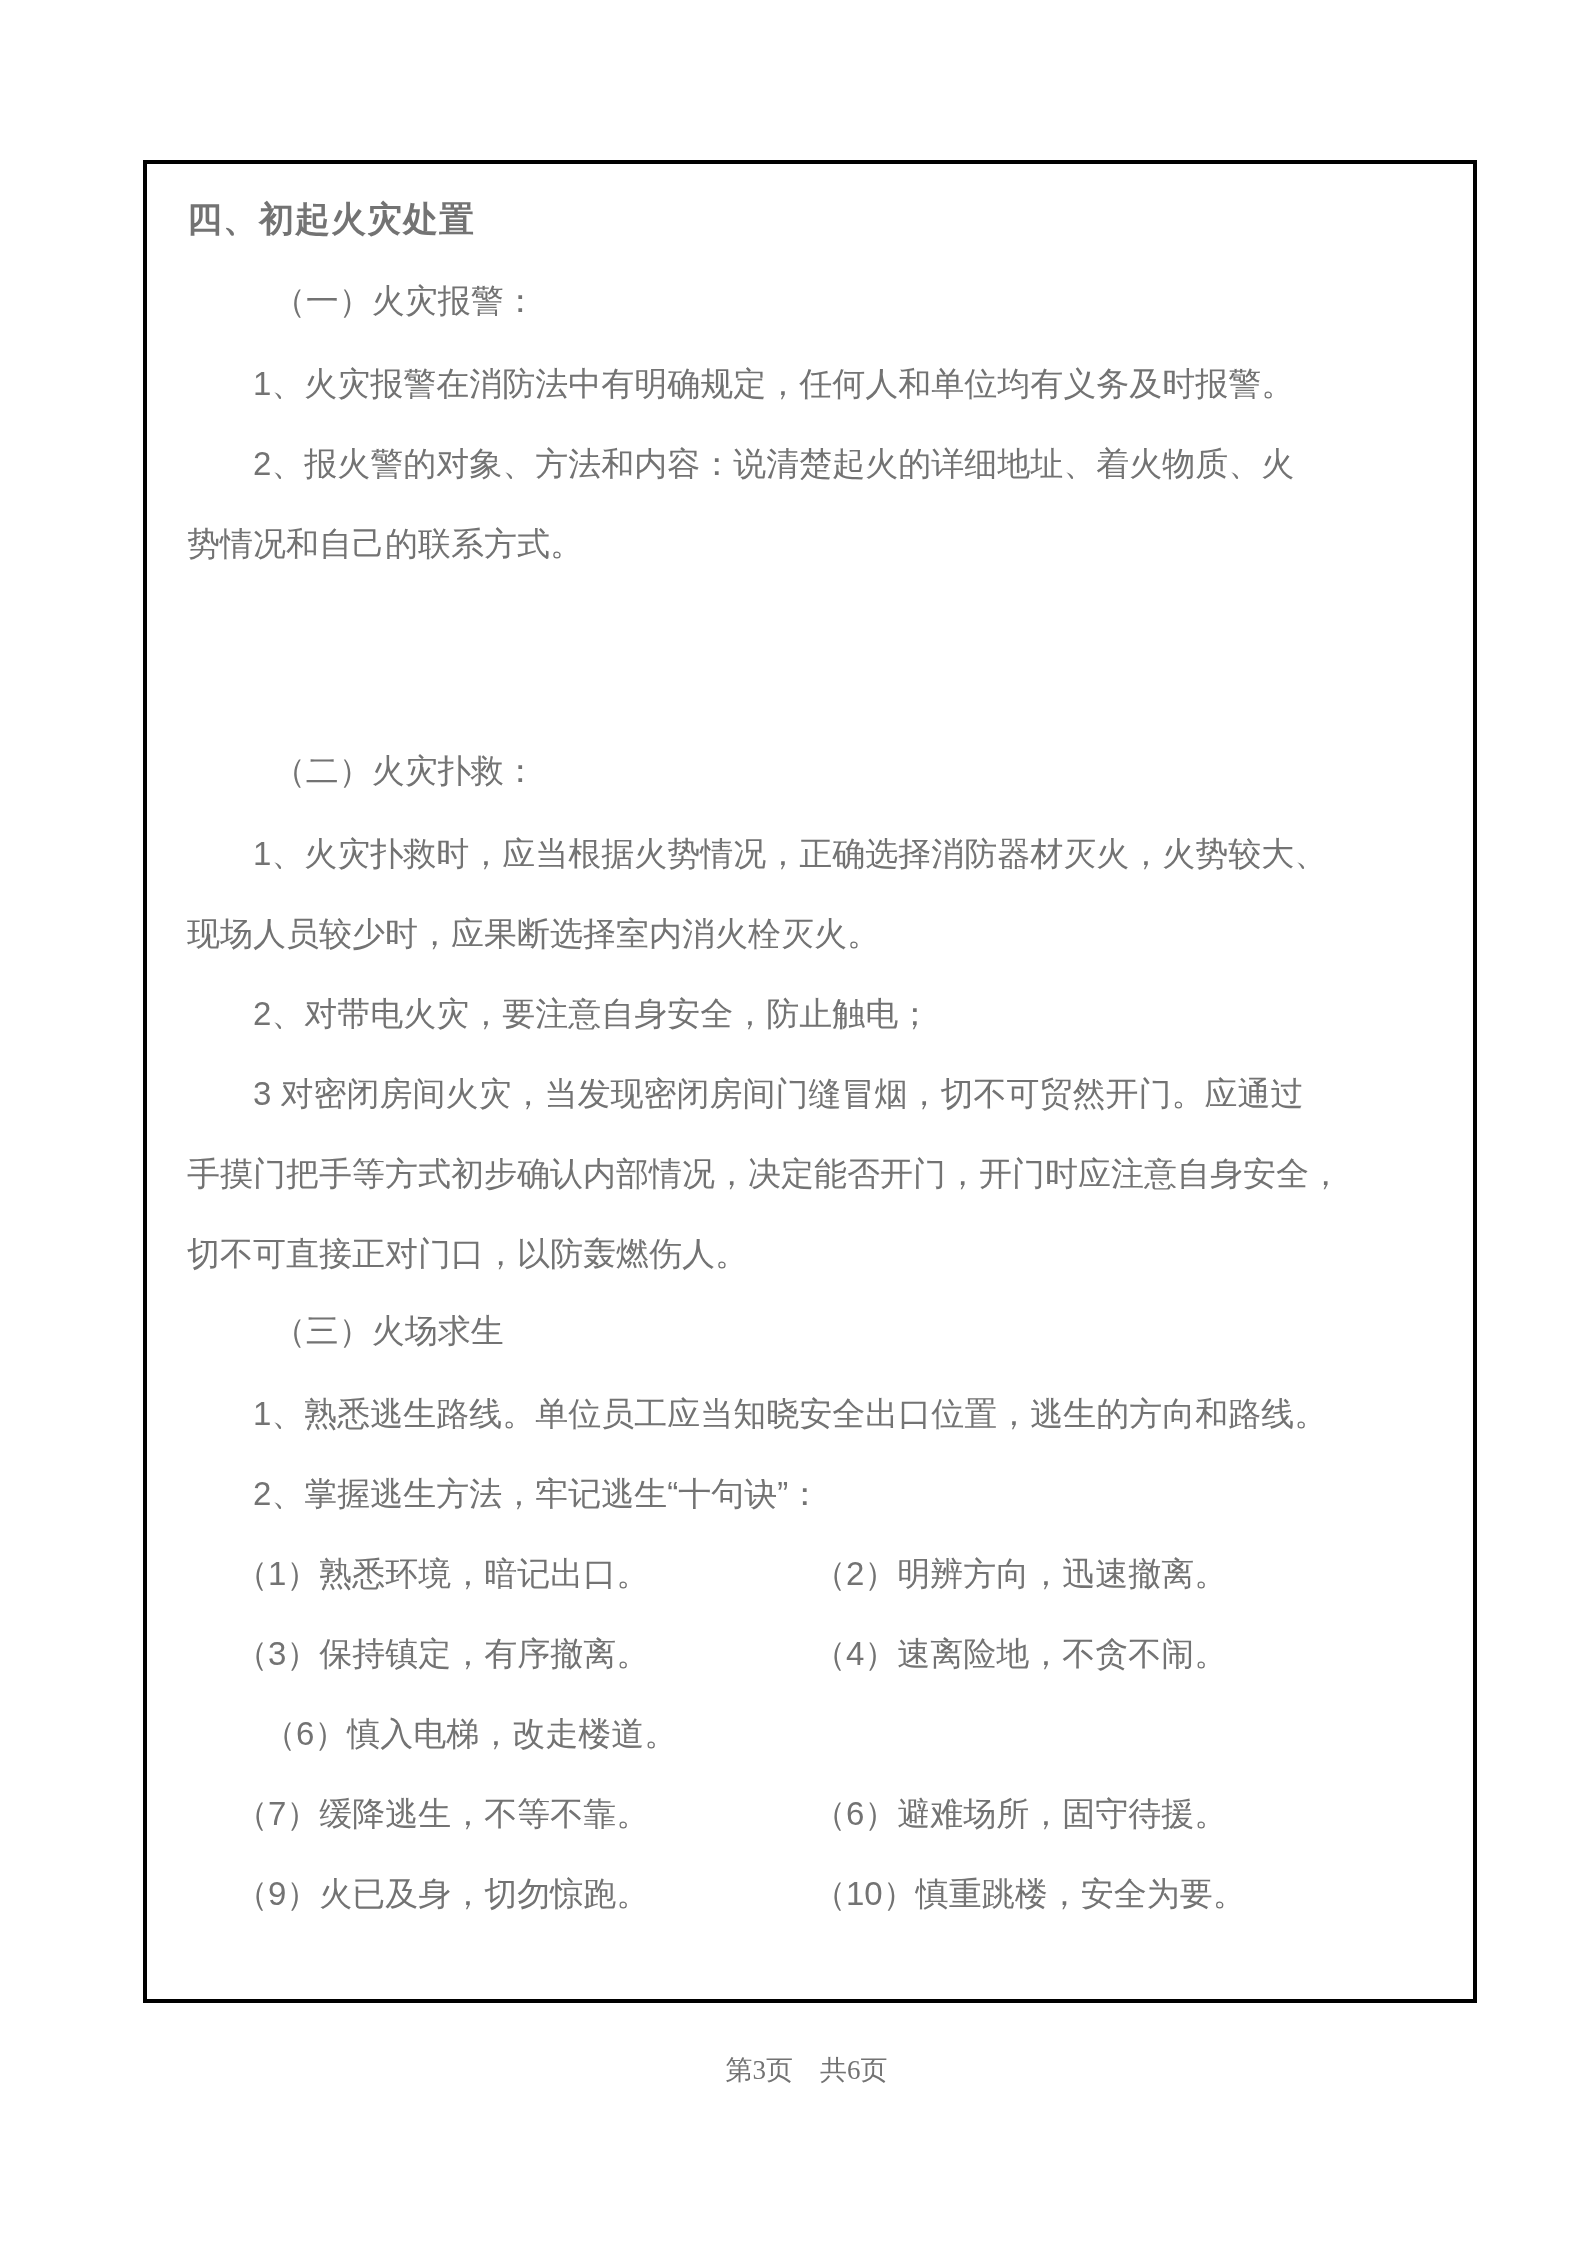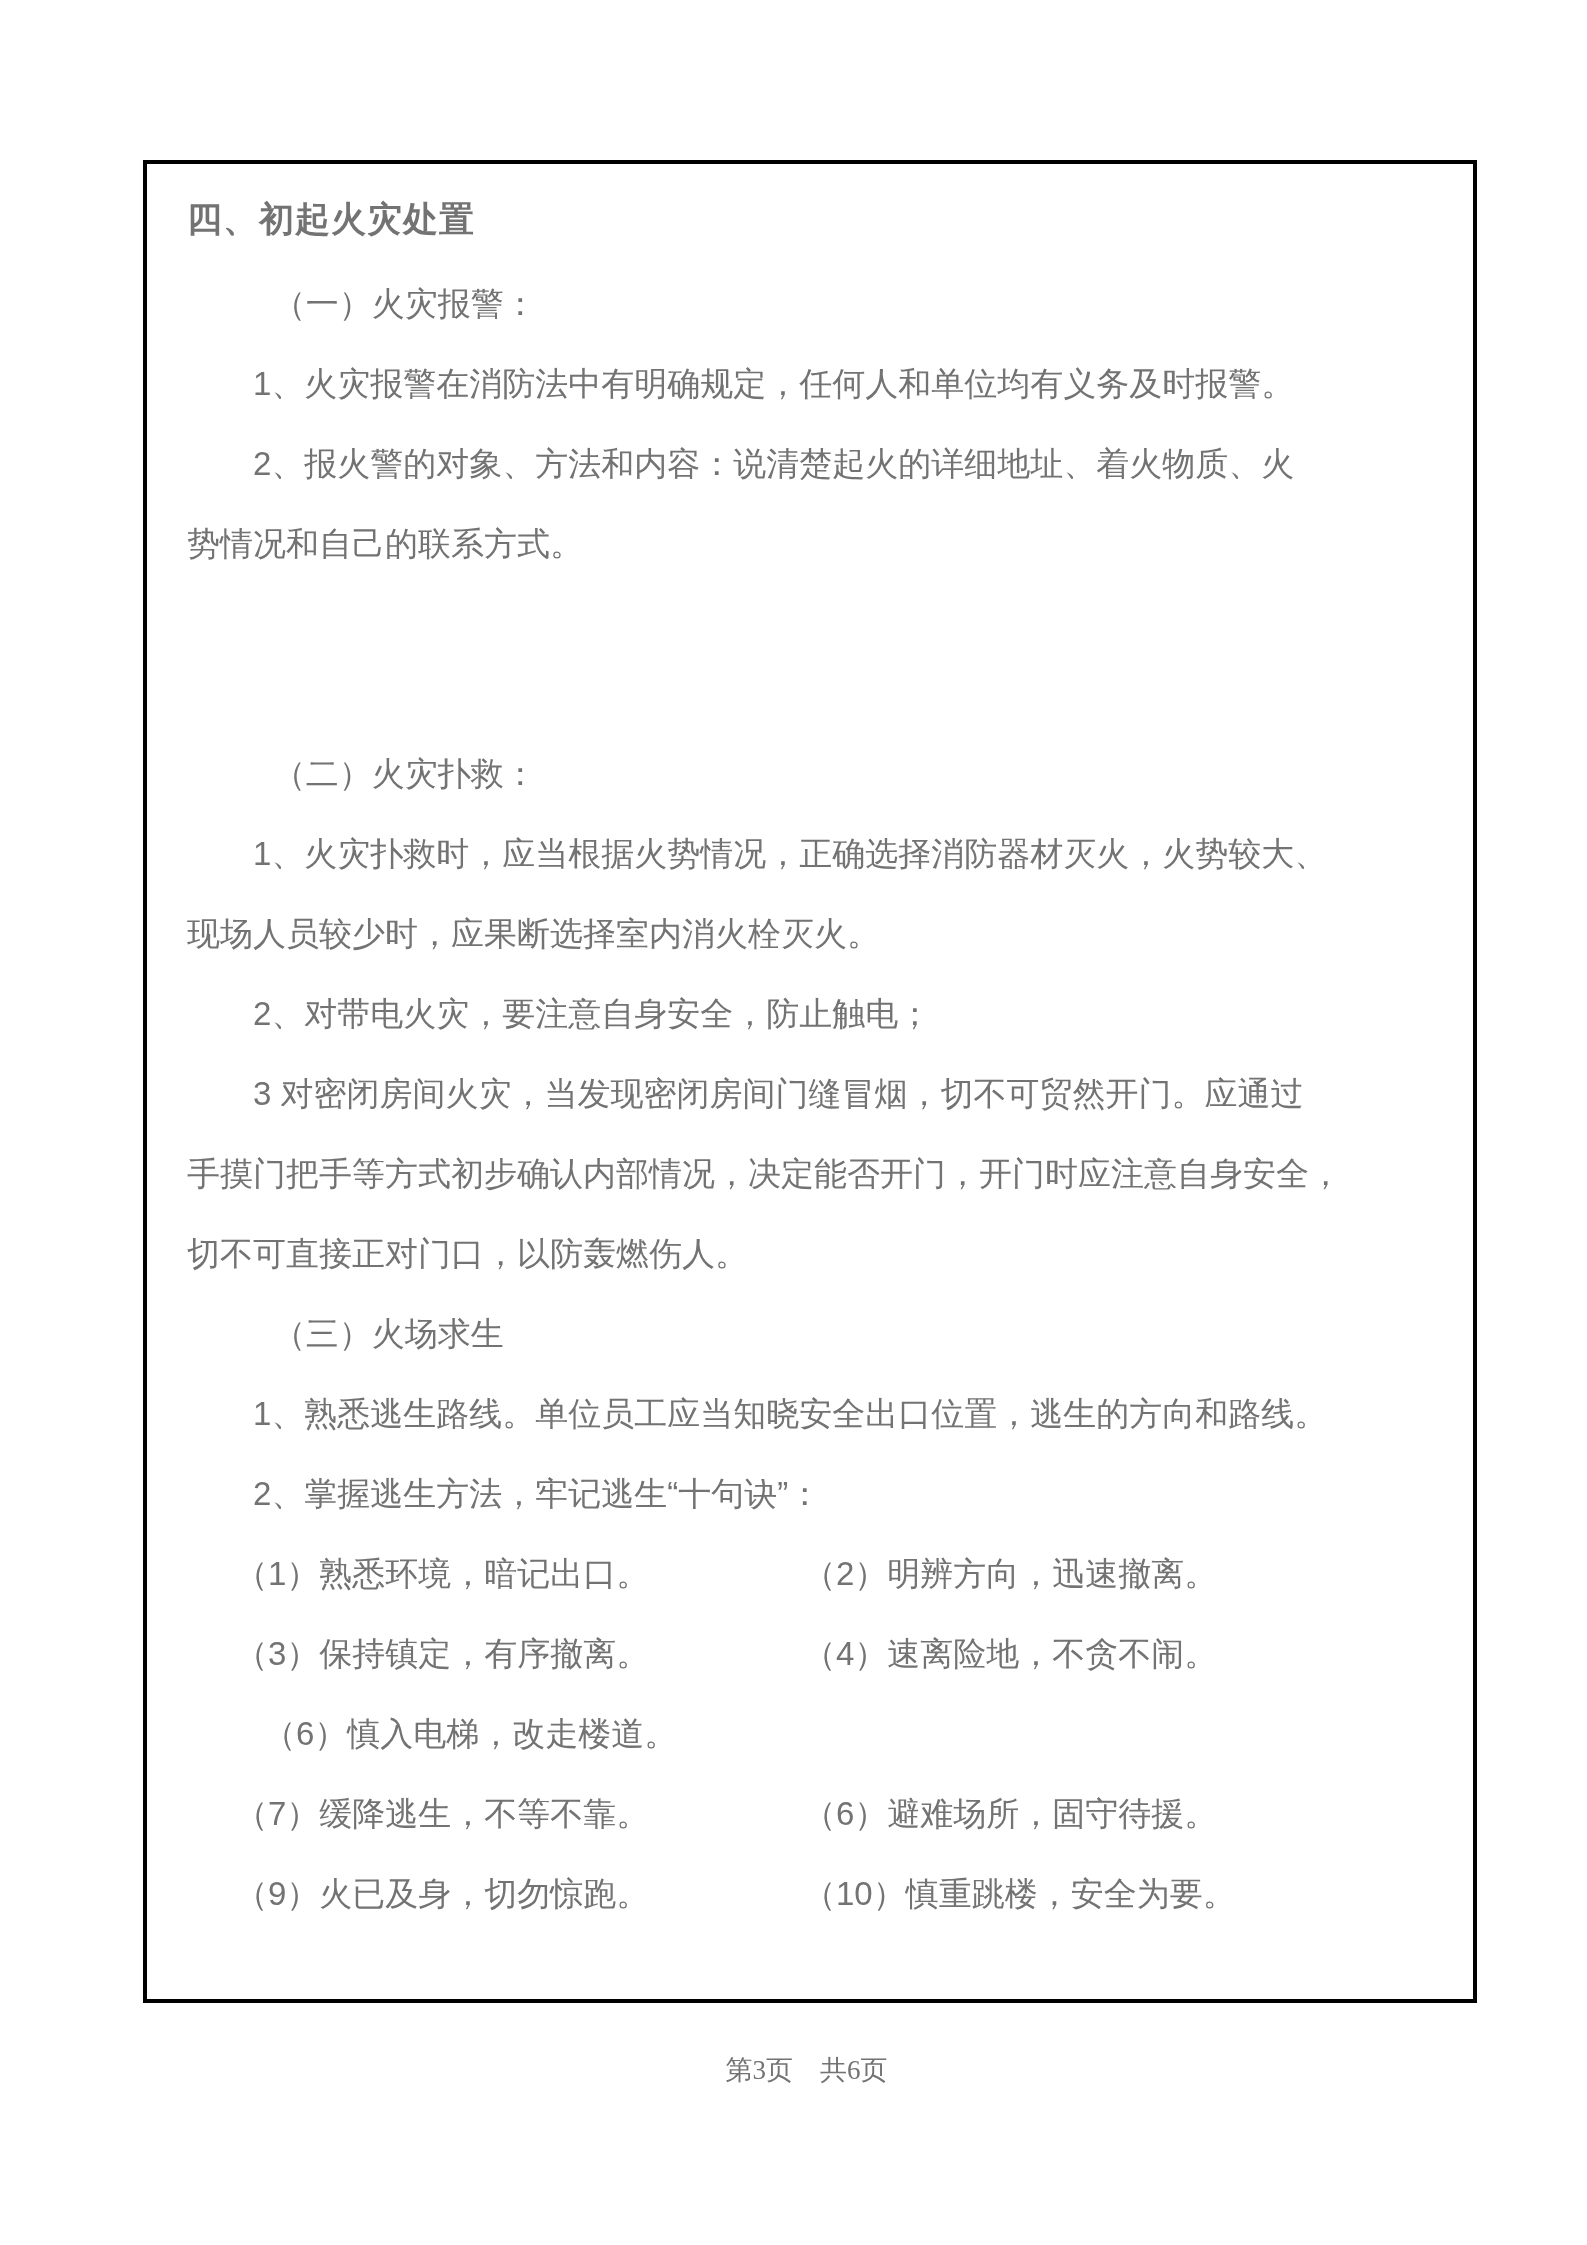--- a/index.html
+++ b/index.html
@@ -29,28 +29,29 @@
     line-height: 90px;
     letter-spacing: 1px;
   }
   .para, .heading2 {
     font-size: 33px;
     line-height: 80px;
     margin: 0;
     white-space: pre-line;
     text-align: left;
   }
-  .heading2 { text-indent: 2.6em; }
+  .heading2 { text-indent: 2.6em; font-family: Liberation Mono, monospace; }
   .para    { text-indent: 2em; }
   .spacer  { width: 100%; }
   .list-row {
     display: flex;
     font-size: 33px;
     line-height: 80px;
     padding-left: 48px;
+    gap: 10px;
   }
   .list-left  { width: 540px; flex: 0 0 540px; }
   .list-right { flex: 1; margin-left: 28px; }
   .footer {
     position: absolute;
     left: 13px;
     top: 2040px;
     width: 1587px;
     text-align: center;
     font-family: "Liberation Serif", serif;

